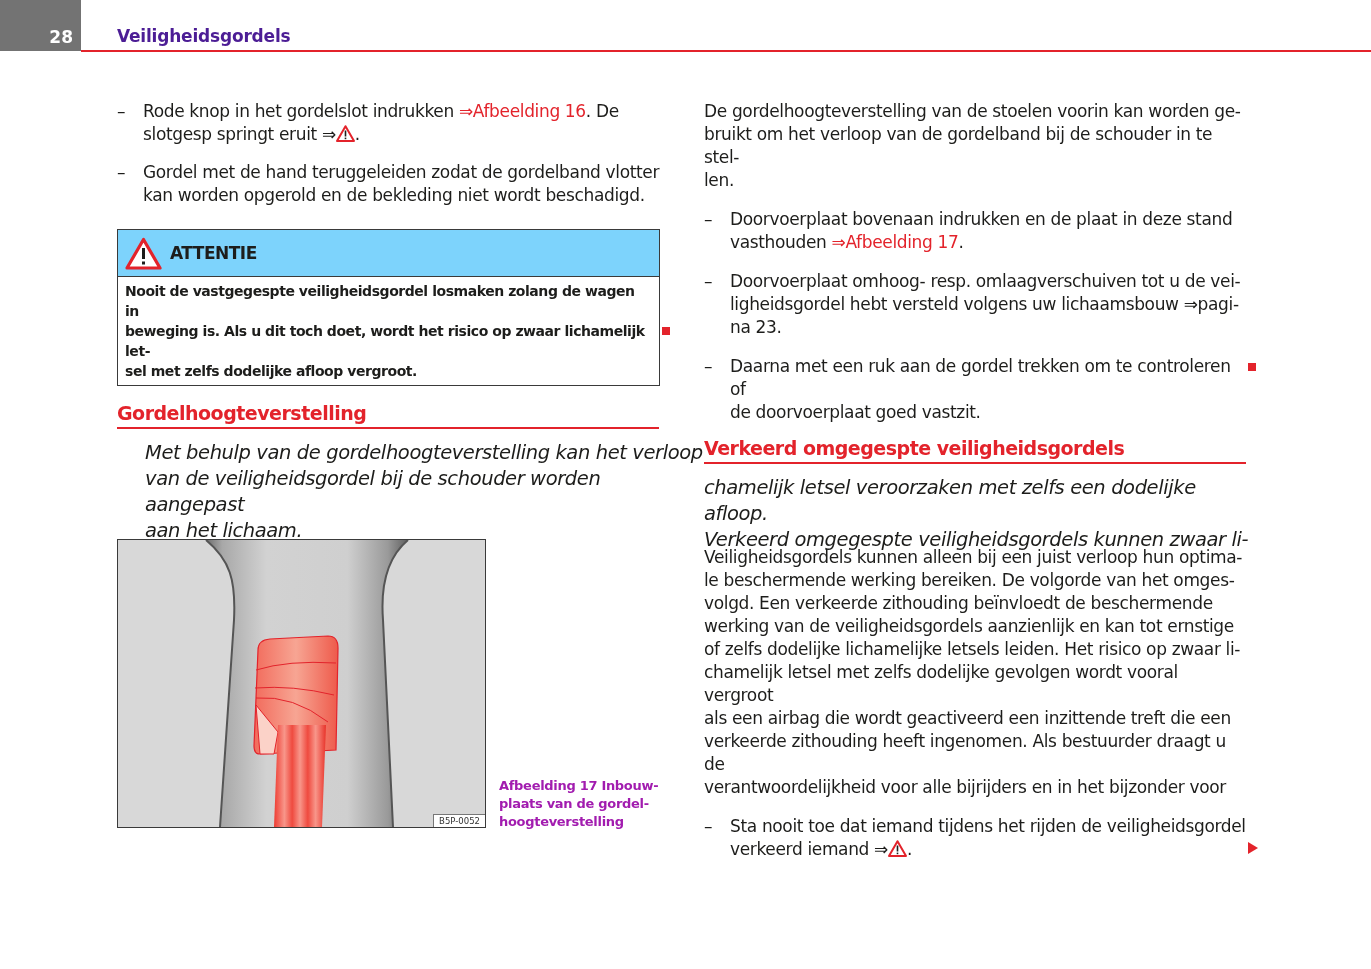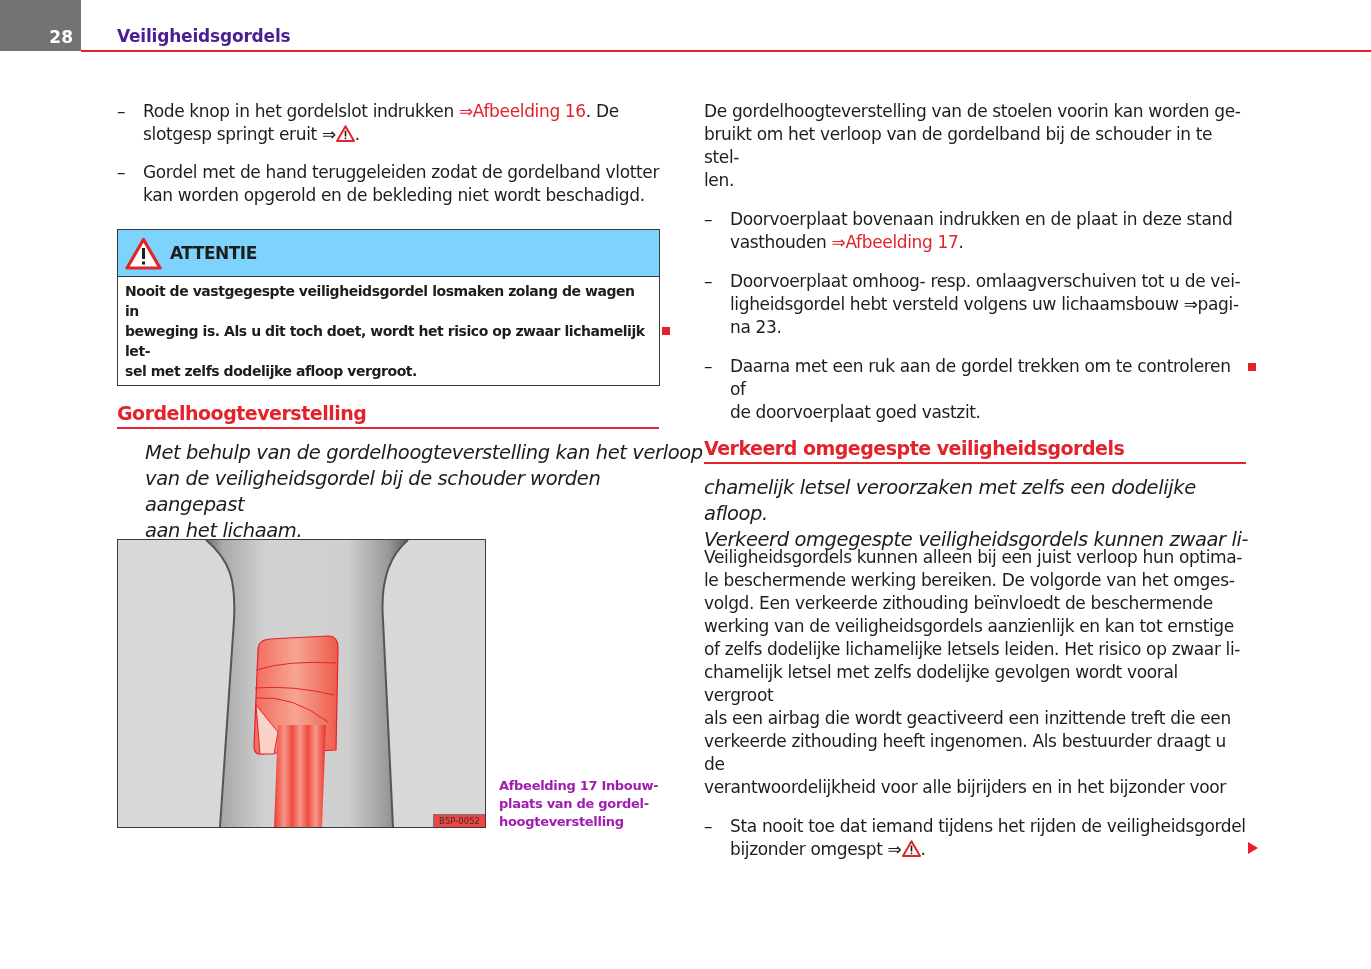--- a/index.html
+++ b/index.html
@@ -29,21 +29,21 @@
   .attn-head .title { position: absolute; left: 52px; top: 13px; font-weight: bold; font-size: 17px; letter-spacing: -0.5px; }
   .attn-body { padding: 4px 7px 4px 7px; font-weight: bold; font-size: 14px; line-height: 20px; letter-spacing: -0.45px; }
   .end-square { position: absolute; width: 8px; height: 8px; background: #e3232b; }
 
   .section-title { position: absolute; font-size: 19px; font-weight: bold; color: #e3232b; letter-spacing: -0.5px;
                    border-bottom: 2px solid #e3232b; padding-bottom: 3px; }
   .intro { position: absolute; font-style: italic; font-size: 19.5px; line-height: 26px; letter-spacing: -0.4px; }
 
   .figure { position: absolute; left: 117px; top: 539px; width: 367px; height: 287px; border: 1px solid #3a3a3a;
             background: #dcdcdc; overflow: hidden; }
-  .fig-code { position: absolute; right: 0; bottom: 0; background: #ef4444; border-left: 1px solid #777; border-top: 1px solid #777;
+  .fig-code { position: absolute; right: 0; bottom: 0; background: #ffffff; border-left: 1px solid #777; border-top: 1px solid #777;
               font-size: 8.5px; padding: 1px 5px; font-family: "DejaVu Sans", sans-serif; color: #333; }
   .caption { position: absolute; left: 499px; top: 777px; width: 160px; color: #a21caf; font-weight: bold;
              font-size: 13px; line-height: 18px; letter-spacing: -0.3px; }
   .next-arrow { position: absolute; left: 1248px; top: 842px; width: 0; height: 0;
                 border-top: 6px solid transparent; border-bottom: 6px solid transparent; border-left: 10px solid #e3232b; }
 </style>
 </head>
 <body>
 
 <div class="page-num-block">
@@ -175,20 +175,20 @@
   <div>werking van de veiligheidsgordels aanzienlijk en kan tot ernstige</div>
   <div>of zelfs dodelijke lichamelijke letsels leiden. Het risico op zwaar li-</div>
   <div>chamelijk letsel met zelfs dodelijke gevolgen wordt vooral vergroot</div>
   <div>als een airbag die wordt geactiveerd een inzittende treft die een</div>
   <div>verkeerde zithouding heeft ingenomen. Als bestuurder draagt u de</div>
   <div>verantwoordelijkheid voor alle bijrijders en in het bijzonder voor</div>
 
   <p class="bullet" style="margin-top:16px;">
     <span class="dash">–</span>
     <span>Sta nooit toe dat iemand tijdens het rijden de veiligheidsgordel</span><br>
-    <span>bijzonder omgespt ⇒</span><svg class="warn-tri" width="19" height="17" viewBox="0 0 19 17">
+    <span>verkeerd iemand ⇒</span><svg class="warn-tri" width="19" height="17" viewBox="0 0 19 17">
         <path d="M9.5 1.2 L18 16 L1 16 Z" fill="#fff" stroke="#e3232b" stroke-width="2" stroke-linejoin="round"></path>
         <rect x="8.7" y="5.5" width="1.6" height="6" fill="#1d1d1b"></rect>
         <rect x="8.7" y="12.6" width="1.6" height="1.6" fill="#1d1d1b"></rect>
       </svg><span>.</span>
   </p>
 </div>
 <div class="next-arrow"></div>
 
 </body></html>

